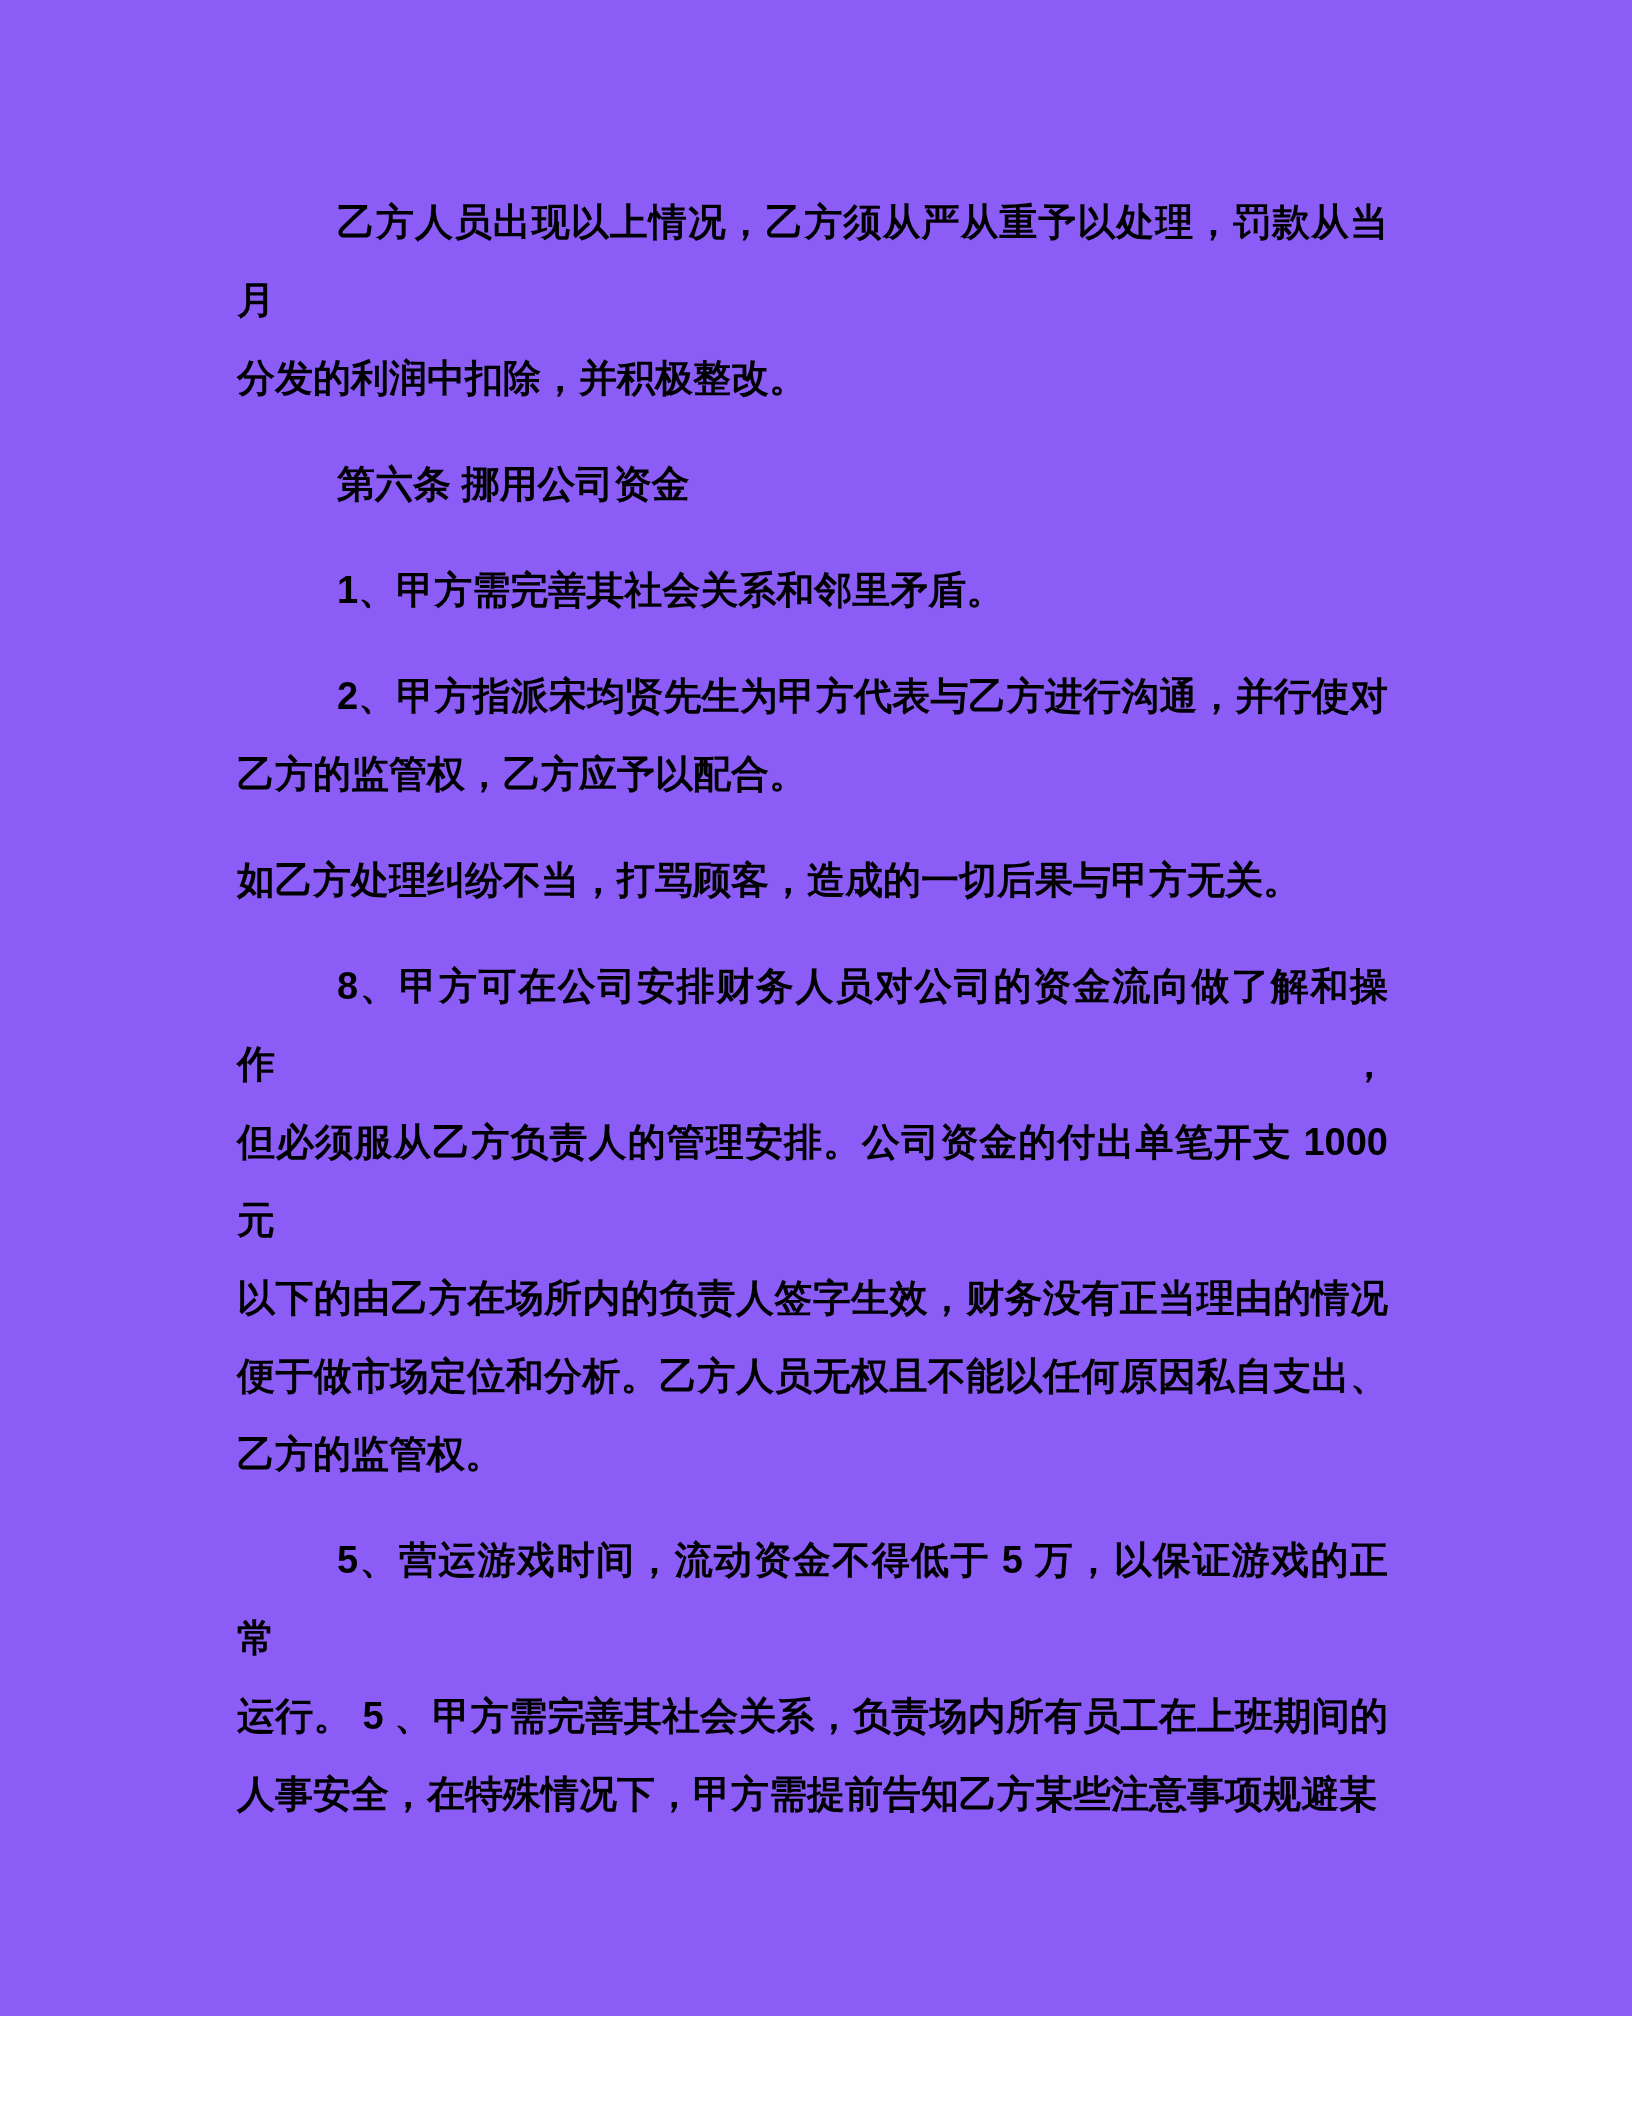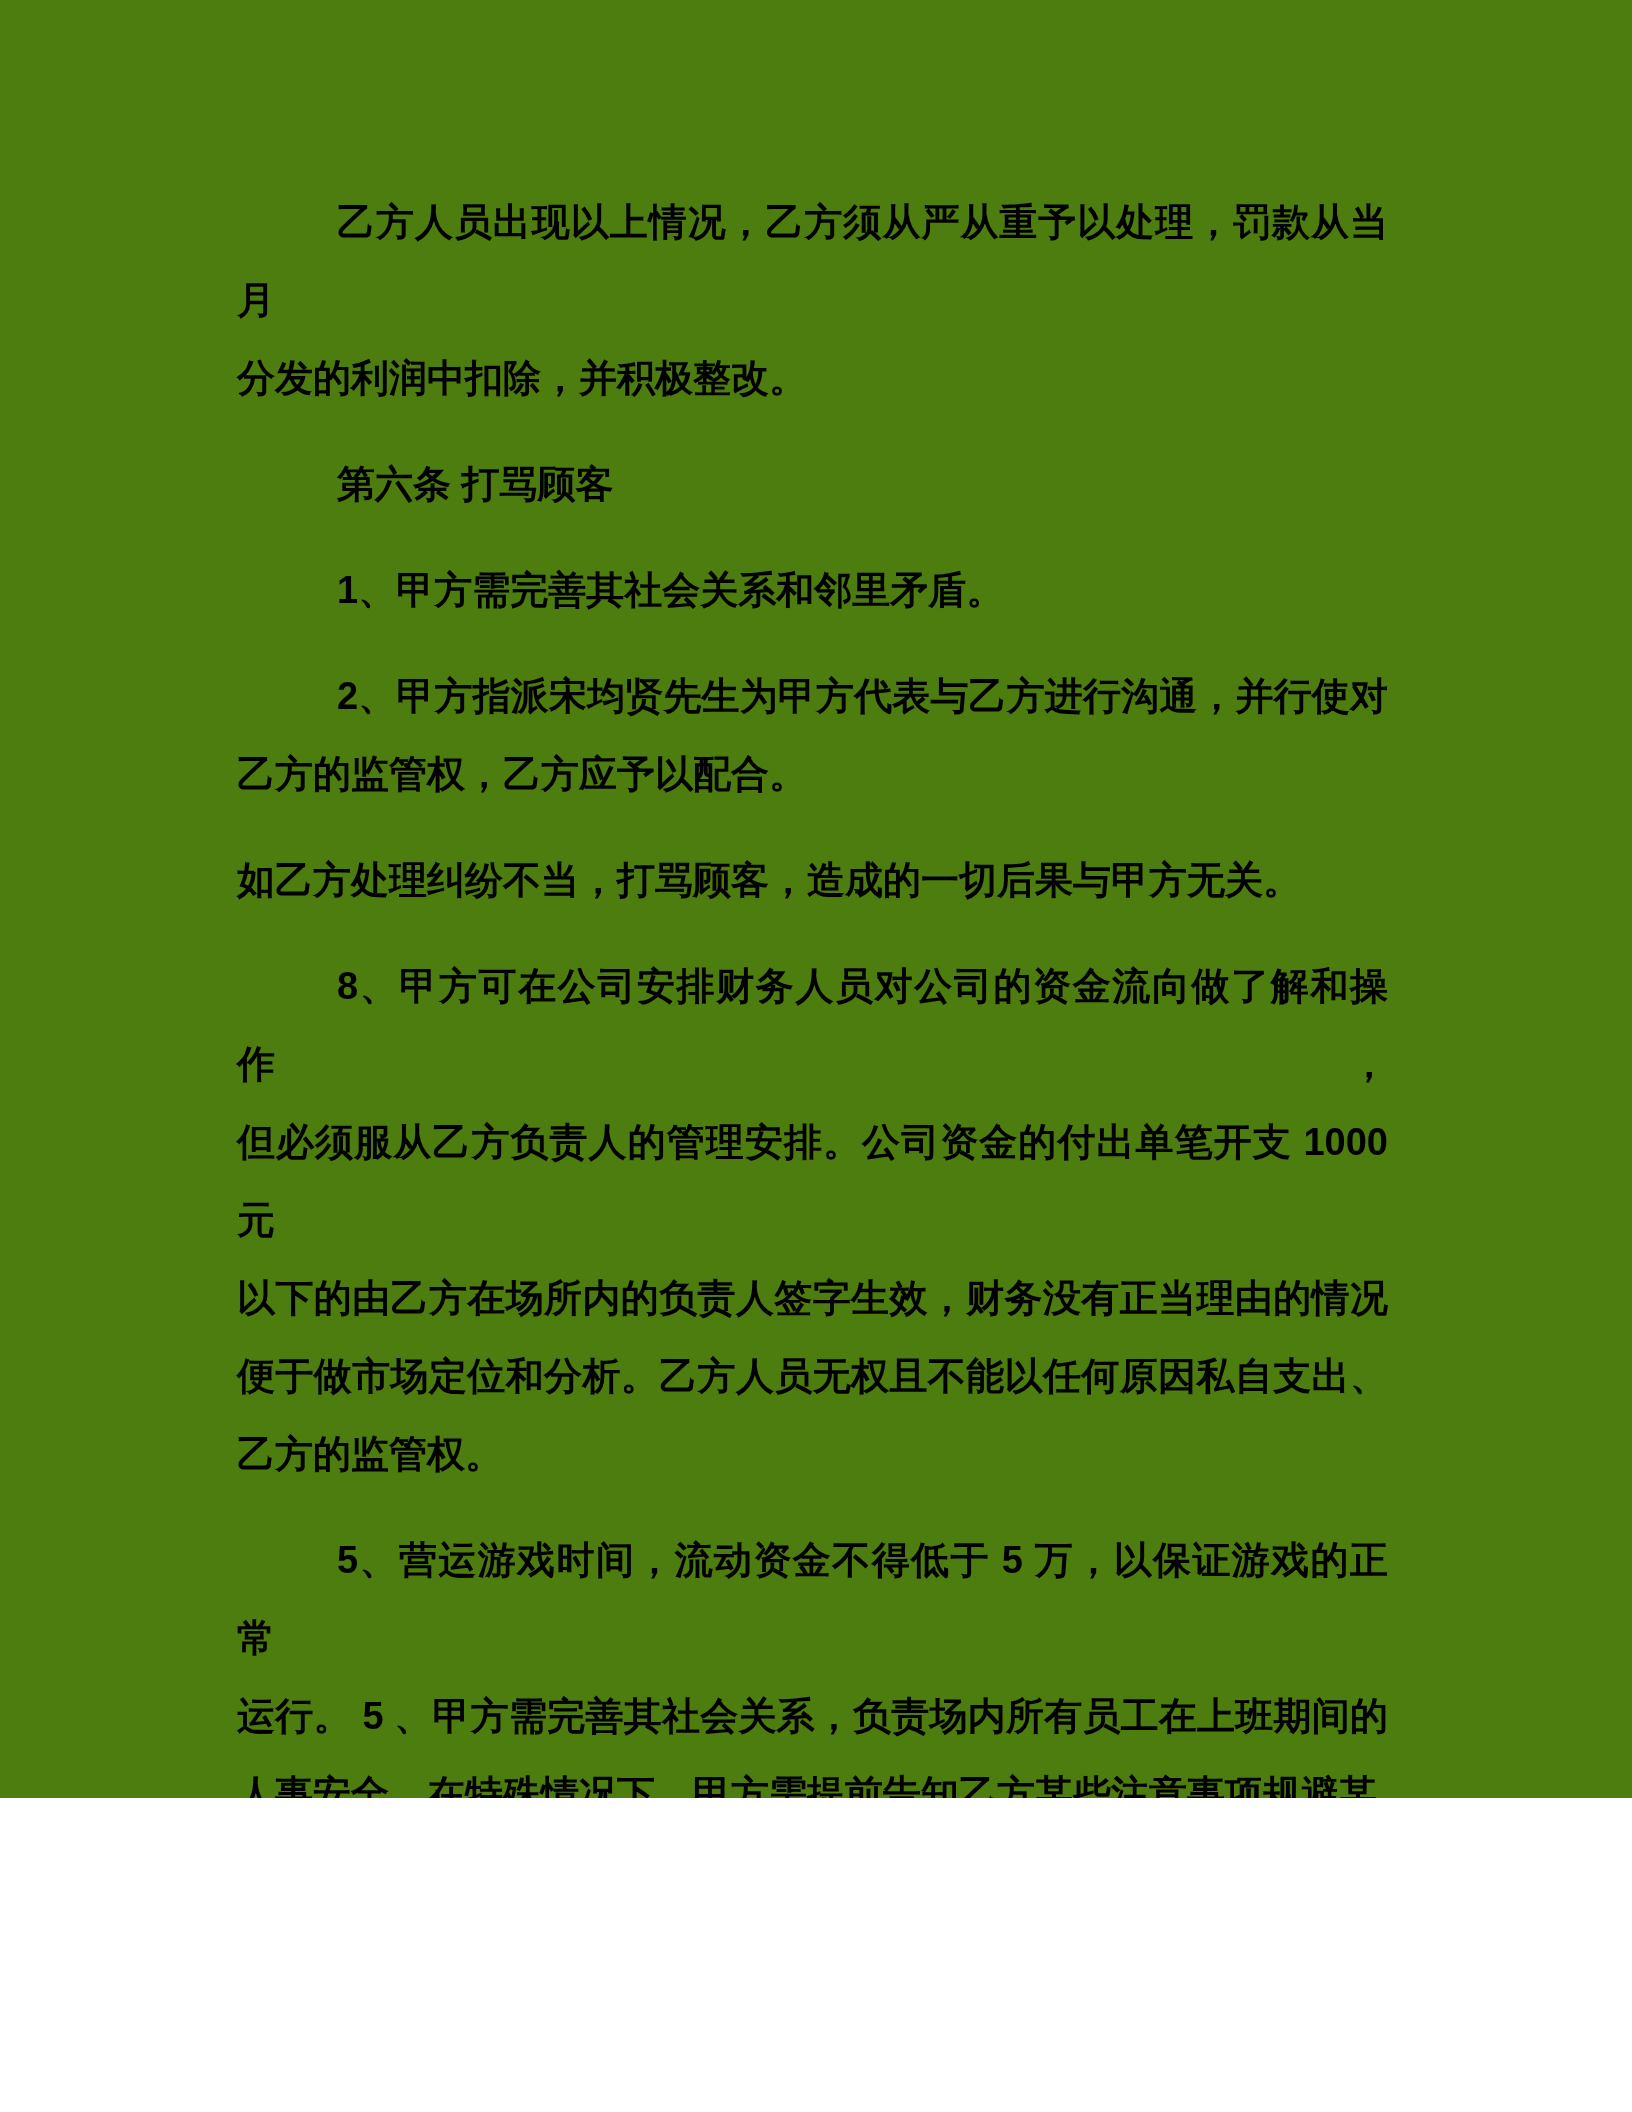--- a/index.html
+++ b/index.html
@@ -3,22 +3,22 @@
 <meta charset="utf-8">
 <style>
   html, body {
     margin: 0;
     padding: 0;
     background: #ffffff;
   }
   .page {
     position: relative;
     width: 1632px;
-    height: 1798px;
-    background: #4d7c0f;
+    height: 2016px;
+    background: #8b5cf6;
     box-sizing: border-box;
     padding: 183px 244px 0 237px;
     overflow: hidden;
     font-family: "Liberation Sans", "DejaVu Sans", sans-serif;
   }
   .para {
     margin: 0 0 28px 0;
     padding: 0;
   }
   .line {
@@ -41,21 +41,21 @@
 </head>
 <body>
 
 <div class="page">
   <div id="doc-body">
       <div class="para">
         <div class="line first">乙方人员出现以上情况，乙方须从严从重予以处理，罚款从当月</div>
         <div class="line last">分发的利润中扣除，并积极整改。</div>
       </div>
       <div class="para">
-        <div class="line first last">第六条 打骂顾客</div>
+        <div class="line first last">第六条 挪用公司资金</div>
       </div>
       <div class="para">
         <div class="line first last">1、甲方需完善其社会关系和邻里矛盾。</div>
       </div>
       <div class="para">
         <div class="line first">2、甲方指派宋均贤先生为甲方代表与乙方进行沟通，并行使对</div>
         <div class="line last">乙方的监管权，乙方应予以配合。</div>
       </div>
       <div class="para">
         <div class="line last">如乙方处理纠纷不当，打骂顾客，造成的一切后果与甲方无关。</div>

